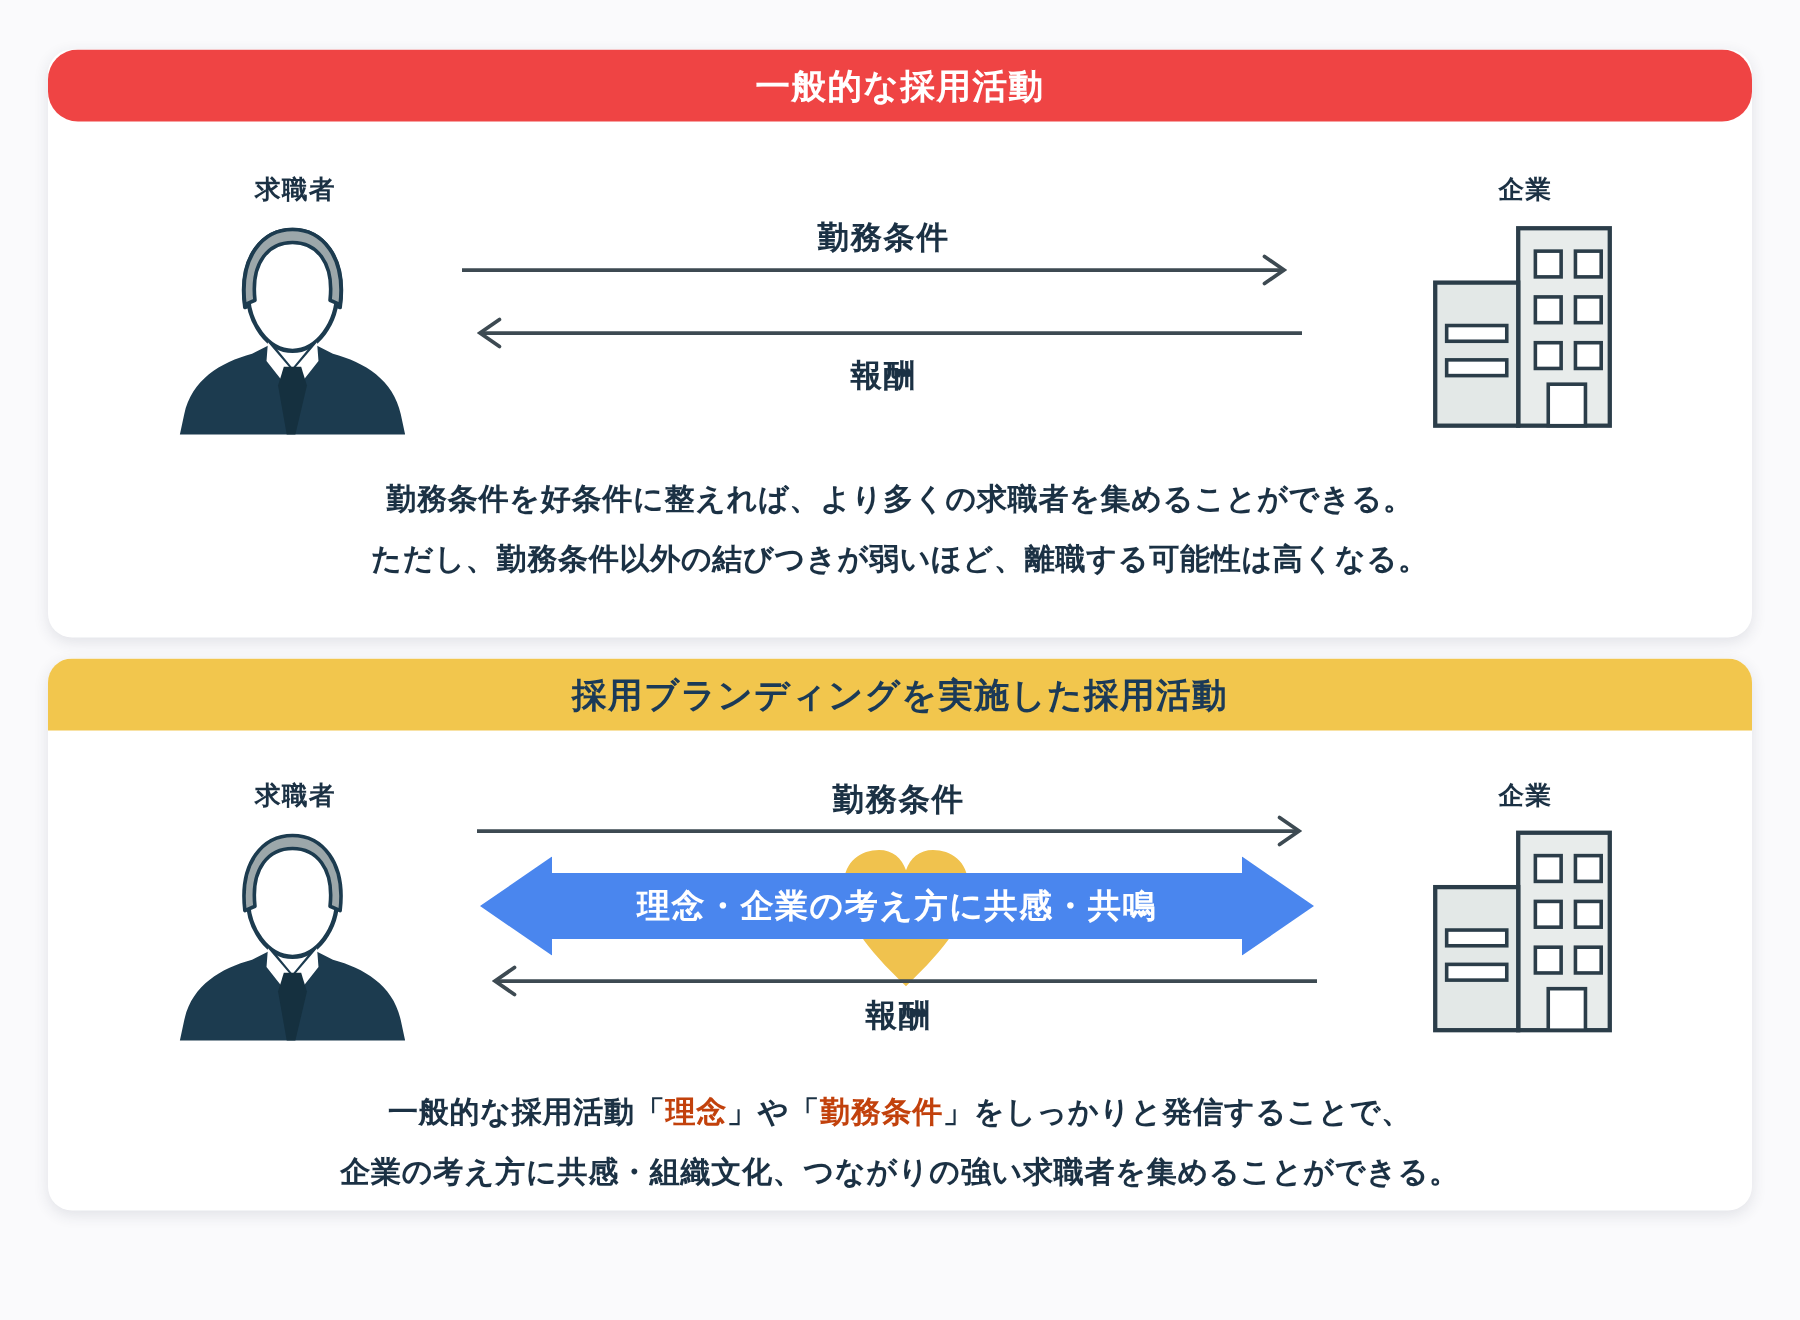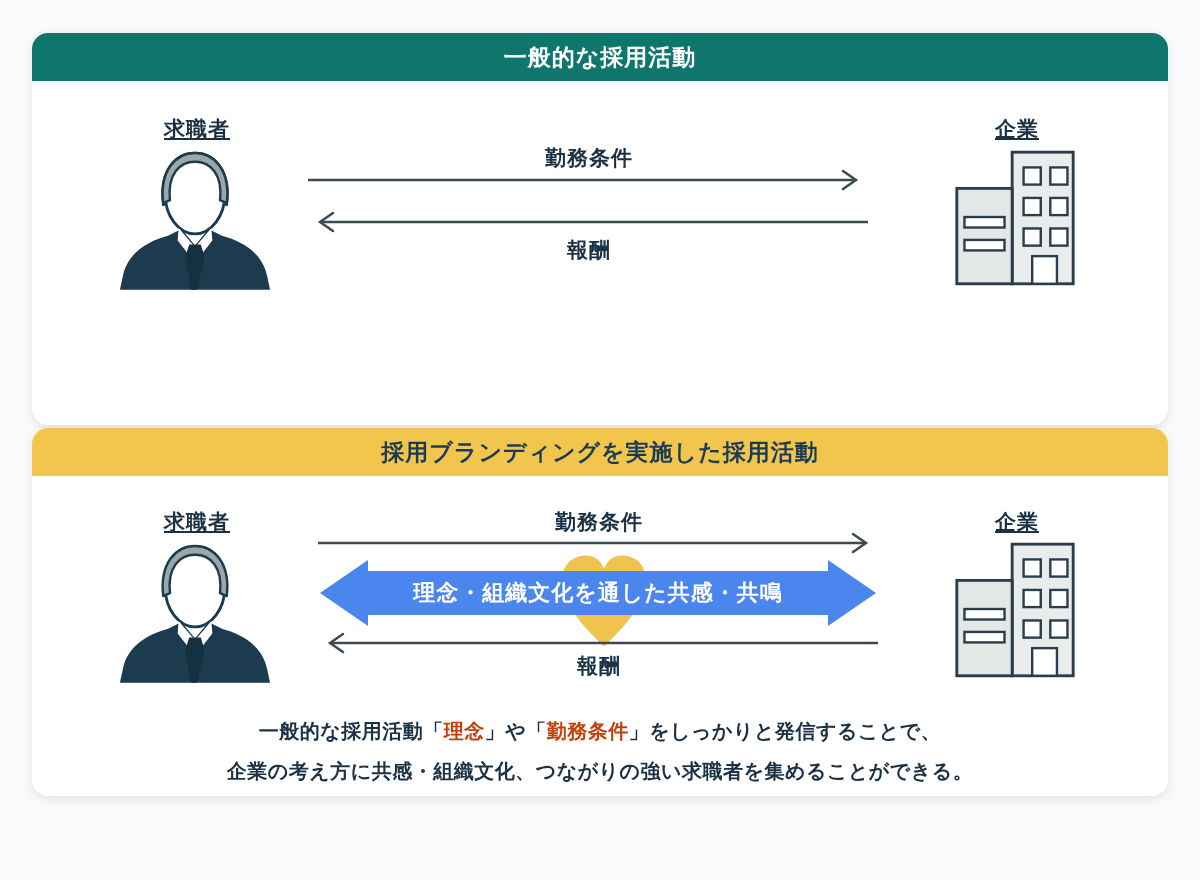--- a/index.html
+++ b/index.html
@@ -12,31 +12,31 @@
     position:relative;
     overflow:hidden;
   }
   .panel{
     position:absolute;left:32px;width:1136px;
     background:#FFFFFF;border-radius:16px;
     box-shadow:0 3px 10px rgba(40,50,70,0.12);
     overflow:hidden;
   }
   #panel-general{top:33px;height:392px;}
-  #panel-branding{top:428px;height:368px;}
+  #panel-branding{top:439px;height:368px;}
   .panel-header{
     height:48px;line-height:48px;text-align:center;
     font-size:23px;letter-spacing:1px;
   }
-  .header-navy{background:#0f766e;color:#FFFFFF;}
+  .header-navy{background:#ef4444;color:#FFFFFF;border-radius:20px;}
   .header-yellow{background:#F2C64D;color:#1B3A57;}
   .abs{position:absolute;}
   .actor-label{
     position:absolute;transform:translateX(-50%);
-    font-size:21px;letter-spacing:1px;white-space:nowrap;text-decoration:underline;
+    font-size:17px;letter-spacing:1px;white-space:nowrap;
   }
   .flow-label{
     position:absolute;transform:translateX(-50%);
     font-size:21px;letter-spacing:1px;white-space:nowrap;
   }
   .desc{
     position:absolute;left:0;right:0;text-align:center;
     font-size:20px;line-height:40px;letter-spacing:0.5px;
     color:#1B3144;
   }
@@ -88,20 +88,24 @@
     <path d="M535,2 L548,11 L535,20" stroke="#3D4A52" stroke-width="2.5" fill="none" stroke-linecap="round"></path>
   </svg>
 
   <svg class="abs" style="left:276px;top:178px;" width="560" height="22" viewBox="0 0 560 22">
     <path d="M560,11 H14" stroke="#3D4A52" stroke-width="2.5" fill="none"></path>
     <path d="M25,2 L12,11 L25,20" stroke="#3D4A52" stroke-width="2.5" fill="none" stroke-linecap="round"></path>
   </svg>
 
   <div class="flow-label" style="left:557px;top:203px;">報酬</div>
 
+  <div class="desc" style="top:280px;">
+    <div>勤務条件を好条件に整えれば、より多くの求職者を集めることができる。</div>
+    <div>ただし、勤務条件以外の結びつきが弱いほど、離職する可能性は高くなる。</div>
+  </div>
 </section>
 
 <section class="panel" id="panel-branding">
   <header class="panel-header header-yellow">
     <span>採用ブランディングを実施した採用活動</span>
   </header>
 
   <div class="actor-label" style="left:165px;top:80px;">求職者</div>
 
   <svg class="abs" style="left:86px;top:110px;" width="154" height="145" viewBox="0 0 160 150">
@@ -135,21 +139,21 @@
     <path d="M535,2 L548,11 L535,20" stroke="#3D4A52" stroke-width="2.5" fill="none" stroke-linecap="round"></path>
   </svg>
 
   <svg class="abs" style="left:527px;top:124px;" width="90" height="99" viewBox="0 0 100 110">
     <path d="M50,105 C20,76 4,56 4,30 C4,12 17,4 30,4 C40,4 47,10 50,19 C53,10 60,4 70,4 C83,4 96,12 96,30 C96,56 80,76 50,105 Z" fill="#F0C24E"></path>
   </svg>
 
   <svg class="abs" style="left:288px;top:132px;" width="556" height="66" viewBox="0 0 556 66">
     <polygon points="0,33 48,0 48,11 508,11 508,0 556,33 508,66 508,55 48,55 48,66" fill="#4A86EE"></polygon>
   </svg>
-  <div class="mutual-text" style="left:288px;top:132px;width:556px;height:66px;">理念・組織文化を通した共感・共鳴</div>
+  <div class="mutual-text" style="left:288px;top:132px;width:556px;height:66px;">理念・企業の考え方に共感・共鳴</div>
 
   <svg class="abs" style="left:286px;top:204px;" width="560" height="22" viewBox="0 0 560 22">
     <path d="M560,11 H14" stroke="#3D4A52" stroke-width="2.5" fill="none"></path>
     <path d="M25,2 L12,11 L25,20" stroke="#3D4A52" stroke-width="2.5" fill="none" stroke-linecap="round"></path>
   </svg>
 
   <div class="flow-label" style="left:567px;top:224px;">報酬</div>
 
   <div class="desc" style="top:283px;">
     <div>

